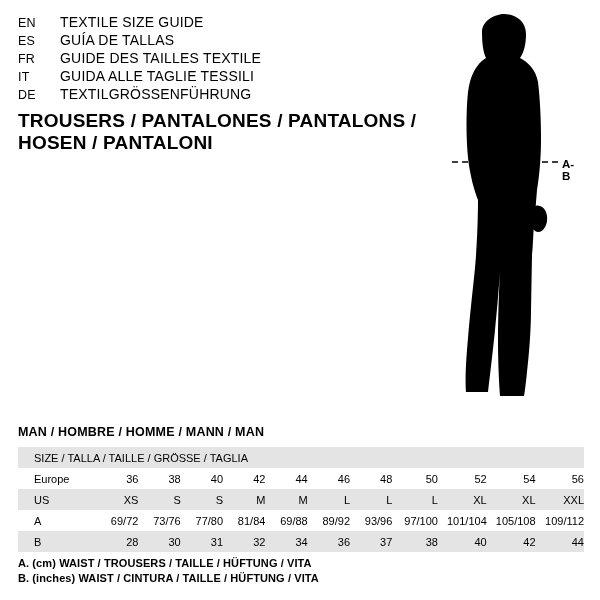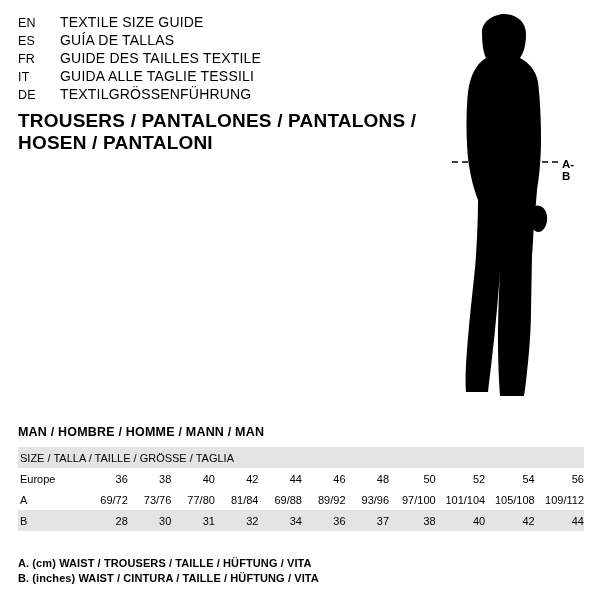--- a/index.html
+++ b/index.html
@@ -94,21 +94,21 @@
     padding: 2px 0 2px 0;
     height: 17px;
     vertical-align: middle;
     white-space: nowrap;
   }
   .size-table tr.shaded {
     background: #e4e4e4;
   }
   .size-table td.label {
     width: 92px;
-    padding-left: 2px;
+    padding-left: 16px;
   }
   .size-table td.val {
     width: 59px;
     text-align: right;
   }
 
   
   .notes {
     position: absolute;
     left: 18px;
@@ -199,20 +199,34 @@
         <td class="val">40</td>
         <td class="val">42</td>
         <td class="val">44</td>
         <td class="val">46</td>
         <td class="val">48</td>
         <td class="val">50</td>
         <td class="val">52</td>
         <td class="val">54</td>
         <td class="val">56</td>
       </tr>
+      <tr class="shaded">
+        <td class="label">US</td>
+        <td class="val">XS</td>
+        <td class="val">S</td>
+        <td class="val">S</td>
+        <td class="val">M</td>
+        <td class="val">M</td>
+        <td class="val">L</td>
+        <td class="val">L</td>
+        <td class="val">L</td>
+        <td class="val">XL</td>
+        <td class="val">XL</td>
+        <td class="val">XXL</td>
+      </tr>
       <tr>
         <td class="label">A</td>
         <td class="val">69/72</td>
         <td class="val">73/76</td>
         <td class="val">77/80</td>
         <td class="val">81/84</td>
         <td class="val">69/88</td>
         <td class="val">89/92</td>
         <td class="val">93/96</td>
         <td class="val">97/100</td>

